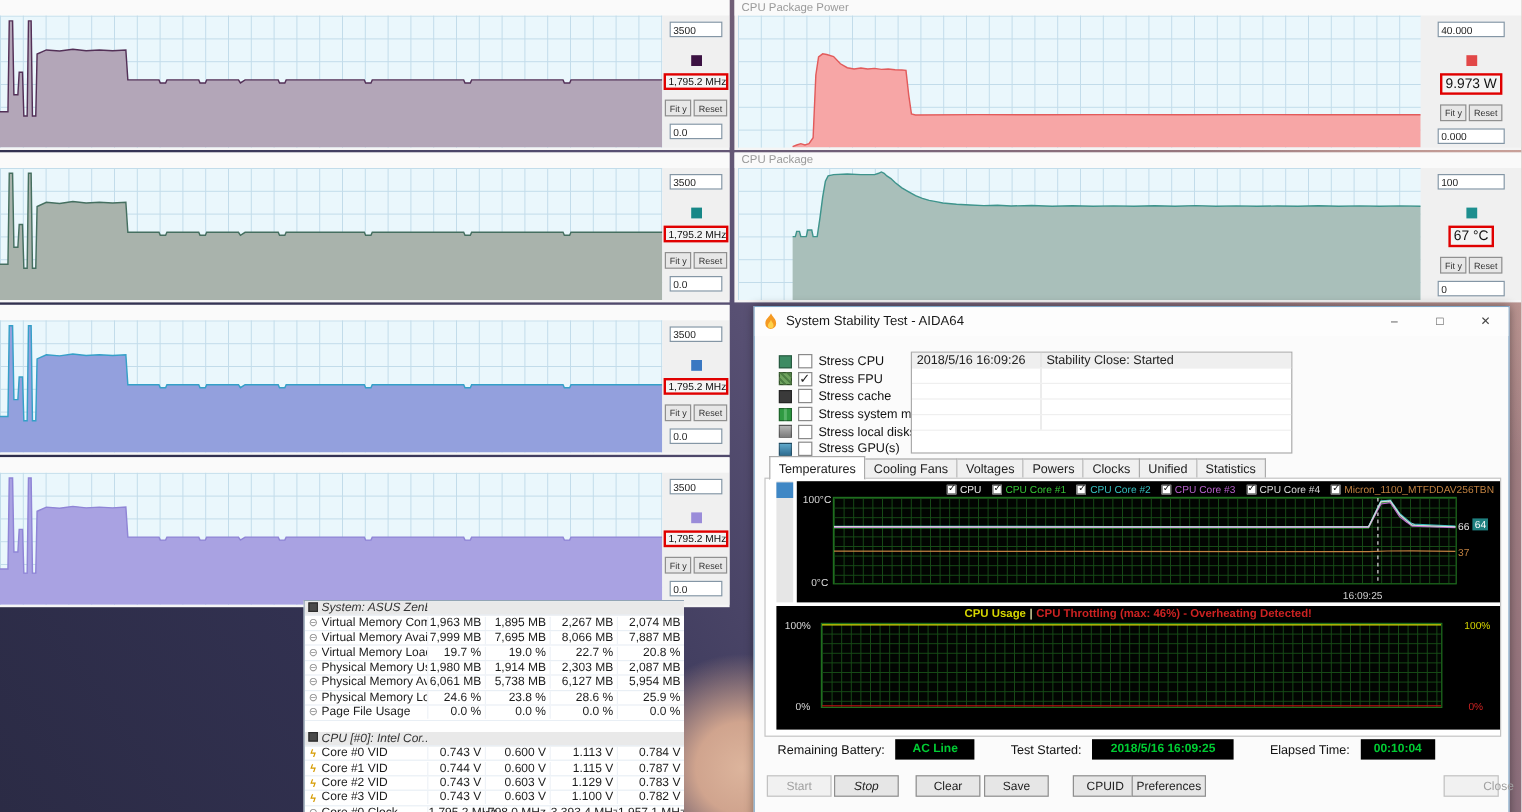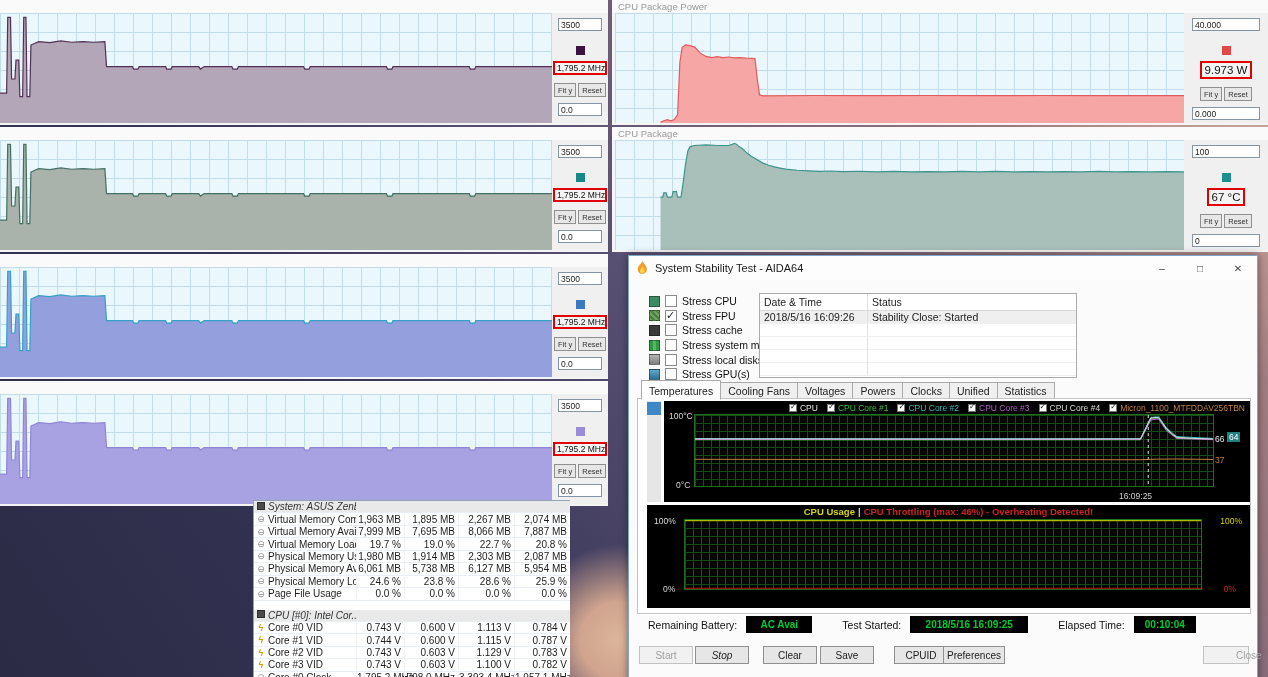--- a/index.html
+++ b/index.html
@@ -24,21 +24,21 @@
   .lp .pside { width:56px; }
   .rp .pside { width:84px; }
   .plot { position:absolute; inset:0; }
   .plot svg { position:absolute; inset:0; width:100%; height:100%; }
   .bluegrid { background-color:#eaf7fc;
     background-image:linear-gradient(to right,#c2dcea 1px,transparent 1px),
                      linear-gradient(to bottom,#c2dcea 1px,transparent 1px);
     background-size:19px 19px; }
   .numbox { width:44px; height:13px; border:1px solid #8496a5; background:#fff; font-size:8.5px;
             padding:0 2px; font-family:inherit; color:#222; }
-  .rp .numbox { width:68px; }
+  .rp .numbox { width:56px; }
   .marker { width:9px; height:9px; margin-top:15px; }
   .redbox { margin-top:6px; border:2px solid #e00000; background:#f4f4f4; padding:0 2px;
             font-size:8.5px; white-space:nowrap; max-width:54px; overflow:hidden; color:#111; }
   .rp .redbox { font-size:11.5px; max-width:78px; padding:1px 3px; }
   .btnrow { display:flex; gap:2px; margin-top:8px; }
   .mbtn { font-size:7.5px; height:14px; padding:0 3px; border:1px solid #909090; background:#e7e7e7;
           font-family:inherit; color:#333; }
   .numbox.bottom { margin-top:6px; }
   
   #win { position:absolute; left:628px; top:255px; width:630px; height:492px; background:#fbfbfb;
@@ -314,24 +314,20 @@
           <span class="cb"></span>
           <span class="stlabel">Stress local disks</span>
         </div>
         <div class="strow">
           <span class="stic ic-gpu-icon"></span>
           <span class="cb"></span>
           <span class="stlabel">Stress GPU(s)</span>
         </div>
       </div>
     <div id="logtbl">
-        <div class="loghead">
-          <div class="lc1">Date &amp; Time</div>
-          <div class="lc2">Status</div>
-        </div>
         <div class="logrow filled">
           <div class="lc1">2018/5/16 16:09:26</div>
           <div class="lc2">Stability Close: Started</div>
         </div>
         <div class="logrow">
           <div class="lc1"></div>
           <div class="lc2"></div>
         </div>
         <div class="logrow">
           <div class="lc1"></div>
@@ -417,21 +413,21 @@
         <div id="usage-plot" class="greengrid">
             <svg viewBox="0 0 100 100" preserveAspectRatio="none">
               <polyline points="0,1 100,1" fill="none" stroke="#d6d600" stroke-width="1" vector-effect="non-scaling-stroke"></polyline>
               <polyline points="0,99 100,99" fill="none" stroke="#c01010" stroke-width="1" vector-effect="non-scaling-stroke"></polyline>
             </svg>
           </div>
       </div>
     </div>
     <div id="statusbar">
         <span class="stat-label">Remaining Battery:</span>
-        <span class="stat-box sb0">AC Avai</span>
+        <span class="stat-box sb0">AC Line</span>
         <span class="stat-label">Test Started:</span>
         <span class="stat-box sb1">2018/5/16 16:09:25</span>
         <span class="stat-label">Elapsed Time:</span>
         <span class="stat-box sb2">00:10:04</span>
       </div>
     <div id="btnbar">
         <button class="b0" disabled="">Start</button>
         <button class="b1">Stop</button>
         <button class="b2">Clear</button>
         <button class="b3">Save</button>

